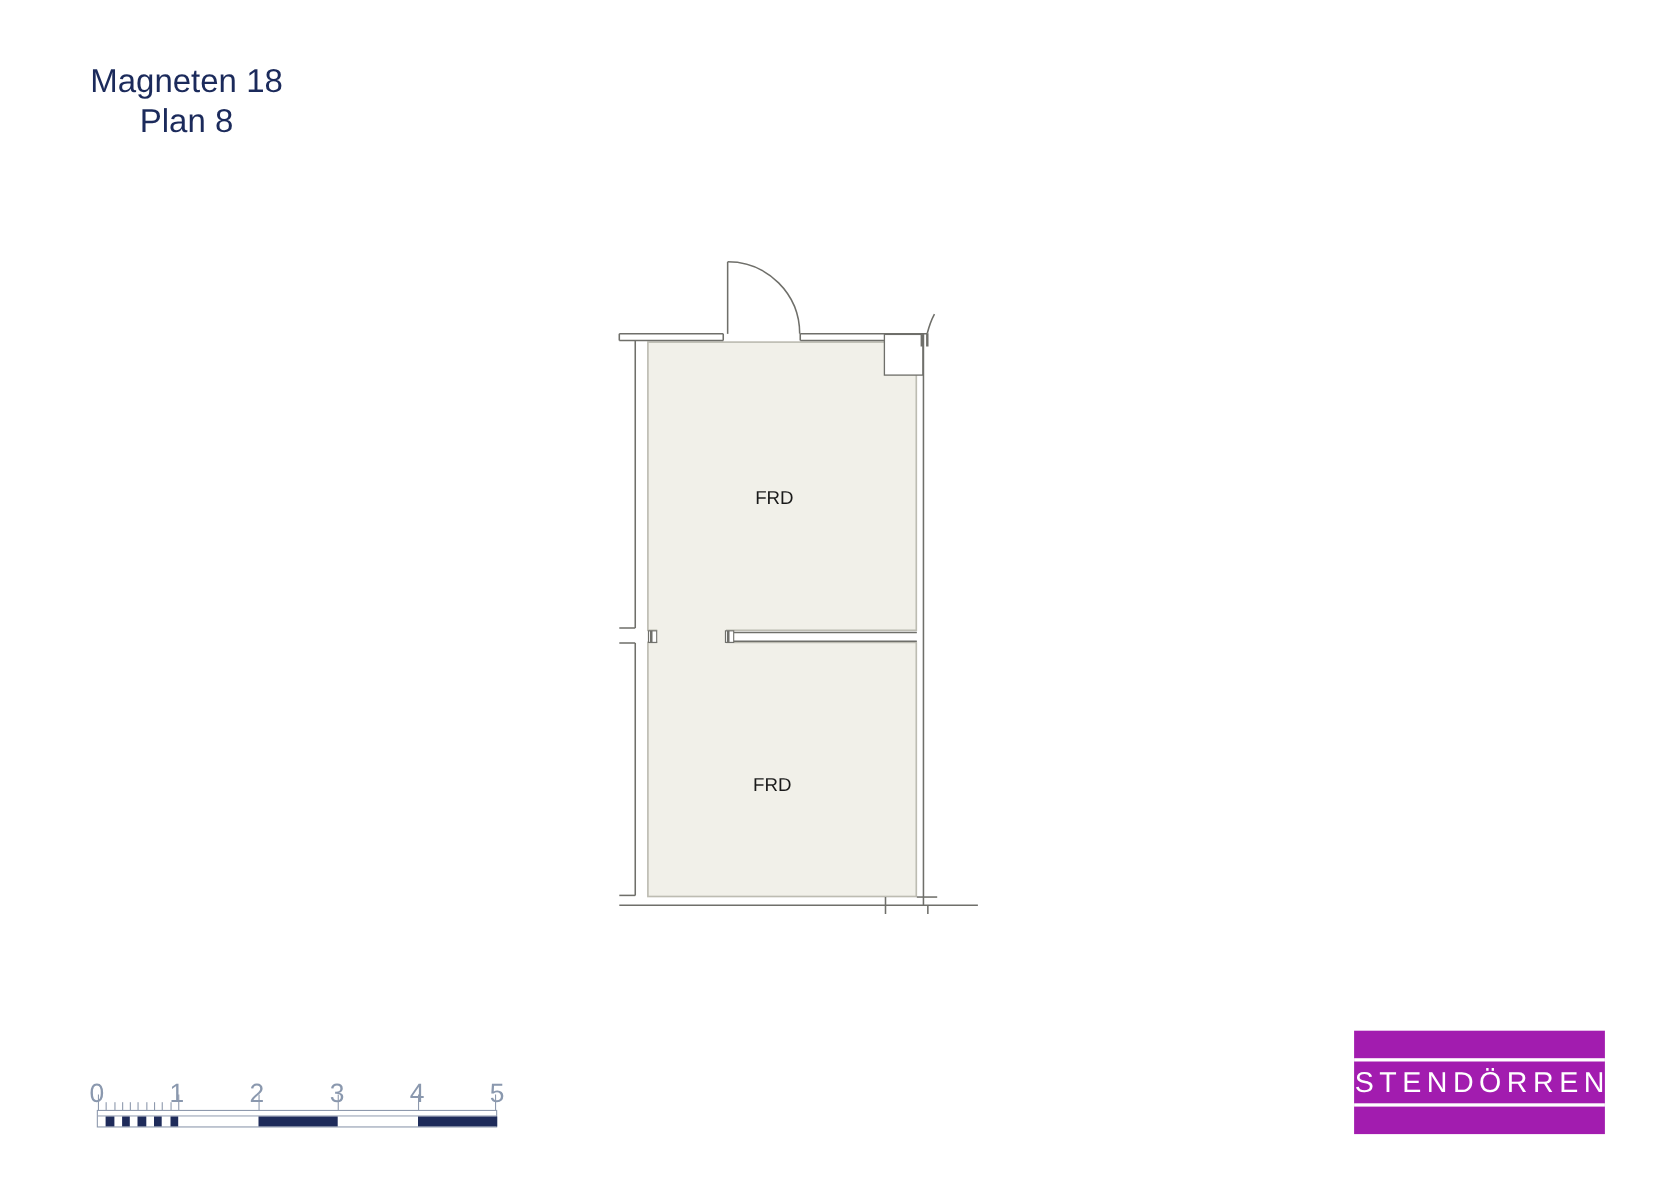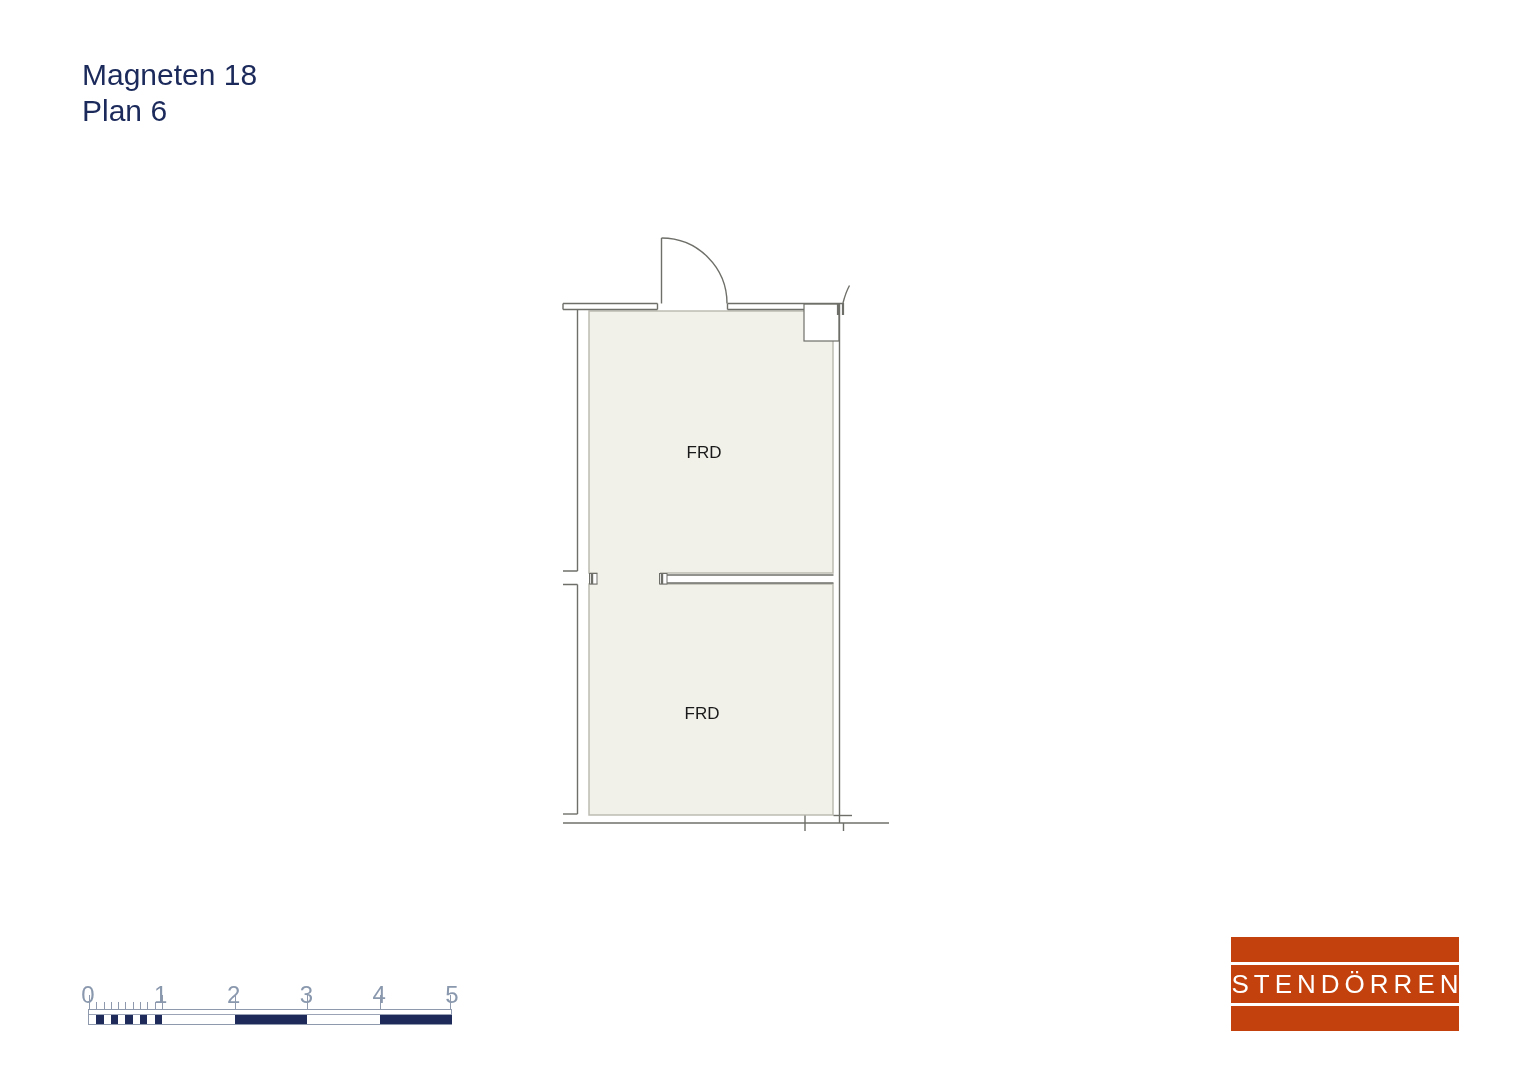--- a/index.html
+++ b/index.html
@@ -21,20 +21,21 @@
 
   
   .title-block {
     position: absolute;
     left: 82px;
     top: 57px;
     color: #1b2a5b;
     font-size: 30px;
     line-height: 36px;
     white-space: nowrap;
+    text-align: center;
   }
   .title-block .line2 { padding-left: 3px; }
 
   
   .plan-svg {
     position: absolute;
     left: 0;
     top: 0;
     width: 1527px;
     height: 1080px;
@@ -88,21 +89,21 @@
   .scalebar .tick.major { top: -15px; height: 15px; }
   .scalebar .tick.minor { top: -8px;  height: 8px;  }
 
   
   .logo {
     position: absolute;
     left: 1231px;
     top: 937px;
     width: 228px;
     height: 94px;
-    background: #c2410c;
+    background: #a21caf;
     display: flex;
     flex-direction: column;
   }
   .logo .band-solid { flex: 0 0 25px; }
   .logo .band-rule  { flex: 0 0 3px; background: #ffffff; }
   .logo .band-text  {
     flex: 1 1 auto;
     display: flex;
     align-items: center;
     justify-content: center;
@@ -120,21 +121,21 @@
     fill: #1a1a1a;
   }
 </style>
 </head>
 <body>
 
 <div class="page">
 
   <div class="title-block">
     <div class="line1">Magneten 18</div>
-    <div class="line3">Plan 6</div>
+    <div class="line3">Plan 8</div>
   </div>
 
   <svg class="plan-svg" viewBox="0 0 1527 1080">
     <g>
 
       <rect x="589" y="311" width="244" height="262" fill="#f1f0e9" stroke="#bdbcb2" stroke-width="1.5"></rect>
 
       <rect x="589" y="584" width="244" height="231" fill="#f1f0e9" stroke="#bdbcb2" stroke-width="1.5"></rect>
 
       <rect x="597.5" y="571.5" width="62.5" height="14" fill="#f1f0e9"></rect>

